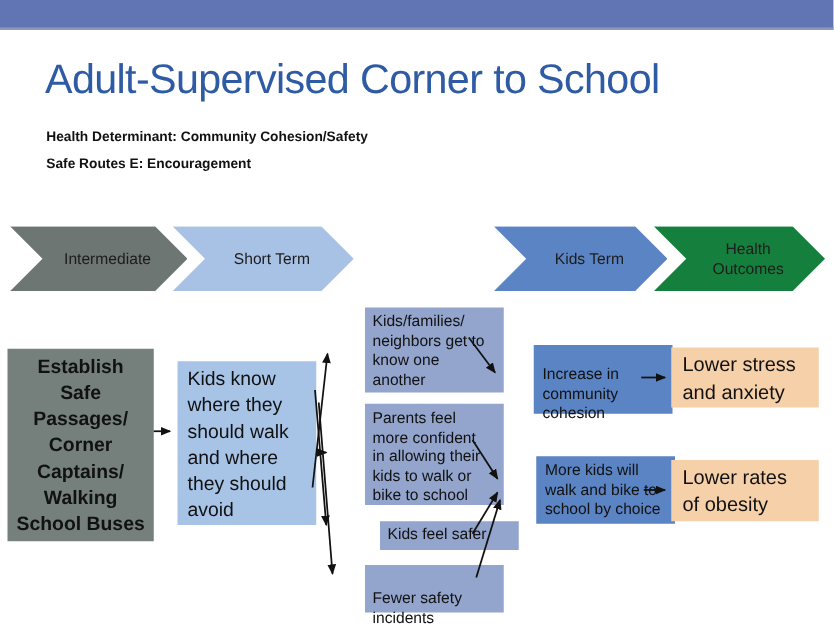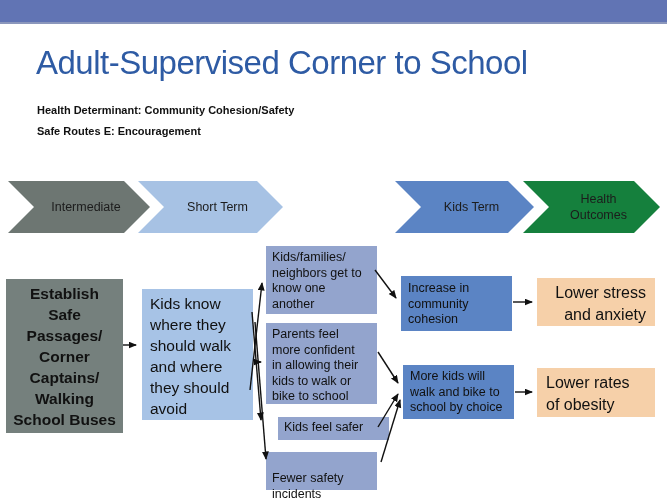--- a/index.html
+++ b/index.html
@@ -25,21 +25,21 @@
     clip-path:polygon(0 0, calc(100% - 26px) 0, 100% 50%, calc(100% - 26px) 100%, 0 100%, 26px 50%);
   }
   .chev .lbl{
     font-size:12.5px;line-height:16px;color:#1c1c1c;text-align:center;white-space:pre-line;
   }
   .fbox{
     position:absolute;box-sizing:border-box;white-space:pre-line;color:#111;
   }
   .fbox.center{display:flex;align-items:center;justify-content:center;text-align:center;}
   .big{font-size:15.5px;line-height:21px;}
-  .med{font-size:12.5px;line-height:15.5px;padding:4px 6px;}
+  .med{font-size:12.5px;line-height:15.5px;padding:4px 6px;margin-left:26px;}
   .out{font-size:16px;line-height:22px;padding:4px 9px;}
   .arrows{position:absolute;left:0;top:0;pointer-events:none;}
 </style>
 </head>
 <body>
 
 <div class="slide">
 
   <div class="topbar" style="background-color: rgb(97, 116, 180);"></div>
 
@@ -88,29 +88,29 @@
 more confident
 in allowing their
 kids to walk or
 bike to school</div>
 
   <div class="fbox med" style="left: 278px; top: 417px; width: 111px; height: 23px; padding: 3px 6px; background-color: rgb(147, 164, 205);">Kids feel safer</div>
 
   <div class="fbox med" style="left: 266px; top: 452px; width: 111px; height: 37px; padding: 19px 6px; background-color: rgb(147, 164, 205);">Fewer safety
 incidents</div>
 
-  <div class="fbox med" style="left: 401px; top: 276px; width: 111px; height: 55px; padding: 5px 7px; background-color: rgb(91, 132, 196);">Increase in
+  <div class="fbox med" style="left: 401px; top: 276px; width: 111px; height: 55px; padding: 16px 7px; background-color: rgb(91, 132, 196);">Increase in
 community
 cohesion</div>
 
   <div class="fbox med" style="left: 403px; top: 365px; width: 111px; height: 54px; padding: 4px 7px; background-color: rgb(91, 132, 196);">More kids will
 walk and bike to
 school by choice</div>
 
-  <div class="fbox out" style="left: 537px; top: 278px; width: 118px; height: 48px; background-color: rgb(246, 208, 169); text-align: right;">Lower stress
+  <div class="fbox out" style="left: 537px; top: 278px; width: 118px; height: 48px; background-color: rgb(246, 208, 169);">Lower stress
 and anxiety</div>
 
   <div class="fbox out" style="left: 537px; top: 368px; width: 118px; height: 49px; background-color: rgb(246, 208, 169);">Lower rates
 of obesity</div>
 
   <svg class="arrows" width="667" height="500" viewBox="0 0 667 500">
     <defs>
       <marker id="ah" markerUnits="userSpaceOnUse" markerWidth="9" markerHeight="8" refX="7.5" refY="3.5" orient="auto">
         <path d="M0,0 L8.5,3.5 L0,7 Z" fill="#111"></path>
       </marker>

